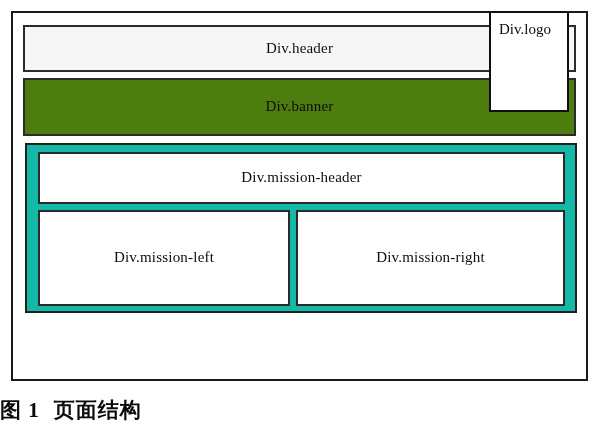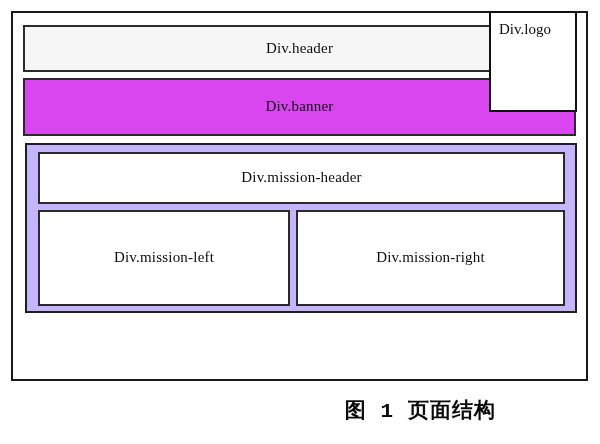--- a/index.html
+++ b/index.html
@@ -62,33 +62,33 @@
     background: #f6f6f7;
     border-color: #2b2b2b;
   }
 
   
   .banner-box {
     left: 10px;
     top: 65px;
     width: 553px;
     height: 58px;
-    background: #d946ef;
+    background: #4d7c0f;
   }
 
   
   .mission-container {
     position: absolute;
     left: 12px;
     top: 130px;
     width: 552px;
     height: 170px;
     box-sizing: border-box;
     border: 2px solid #1f1f1f;
-    background: #c4b5fd;
+    background: #14b8a6;
   }
 
   .mission-header-box {
     left: 11px;
     top: 7px;
     width: 527px;
     height: 52px;
   }
 
   .mission-left-box {
@@ -111,21 +111,21 @@
     top: 306px;
     width: 552px;
     height: 54px;
   }
 
   
   .logo-box {
     position: absolute;
     left: 489px;
     top: 11px;
-    width: 88px;
+    width: 80px;
     height: 101px;
     box-sizing: border-box;
     border: 2px solid #101010;
     background: #ffffff;
     z-index: 20;
     padding: 6px 0 2px 8px;
   }
   .logo-box .label {
     font-size: 15px;
     line-height: 1.45;
@@ -135,22 +135,22 @@
     word-break: break-all;
     display: block;
   }
 
   
   .caption {
     position: absolute;
     left: 0;
     top: 396px;
     width: 496px;
-    text-align: right;
-    font-family: Liberation Mono, monospace;
+    text-align: left;
+    font-family: Liberation Serif, serif;
     font-weight: bold;
     font-size: 21px;
     letter-spacing: 1px;
     color: #0a0a0a;
   }
   .caption .cap-num {
     margin-right: 14px;
   }
 </style>
 </head>

